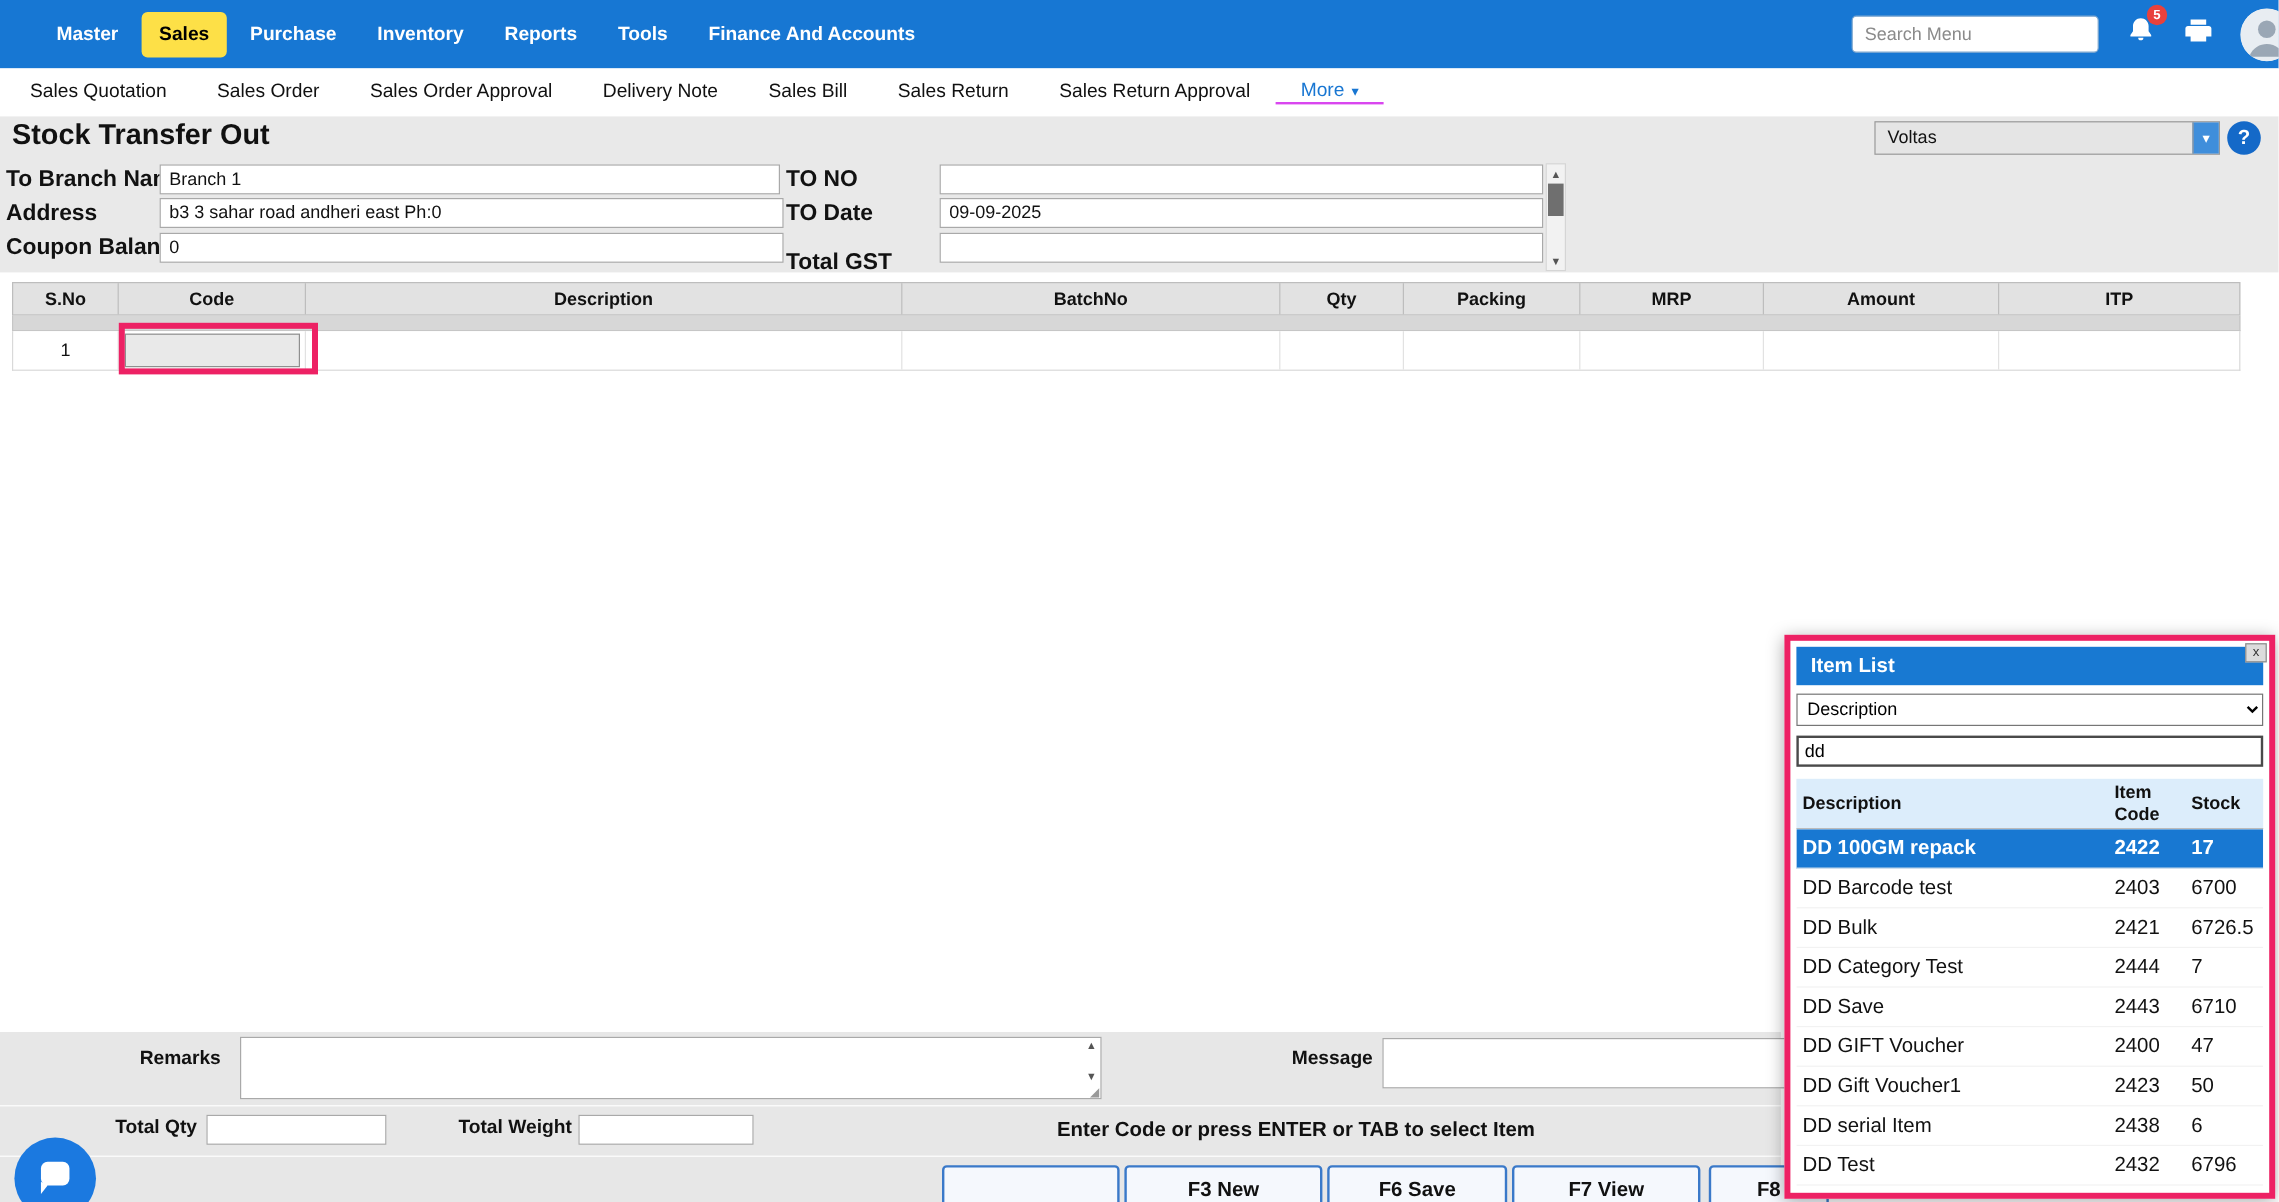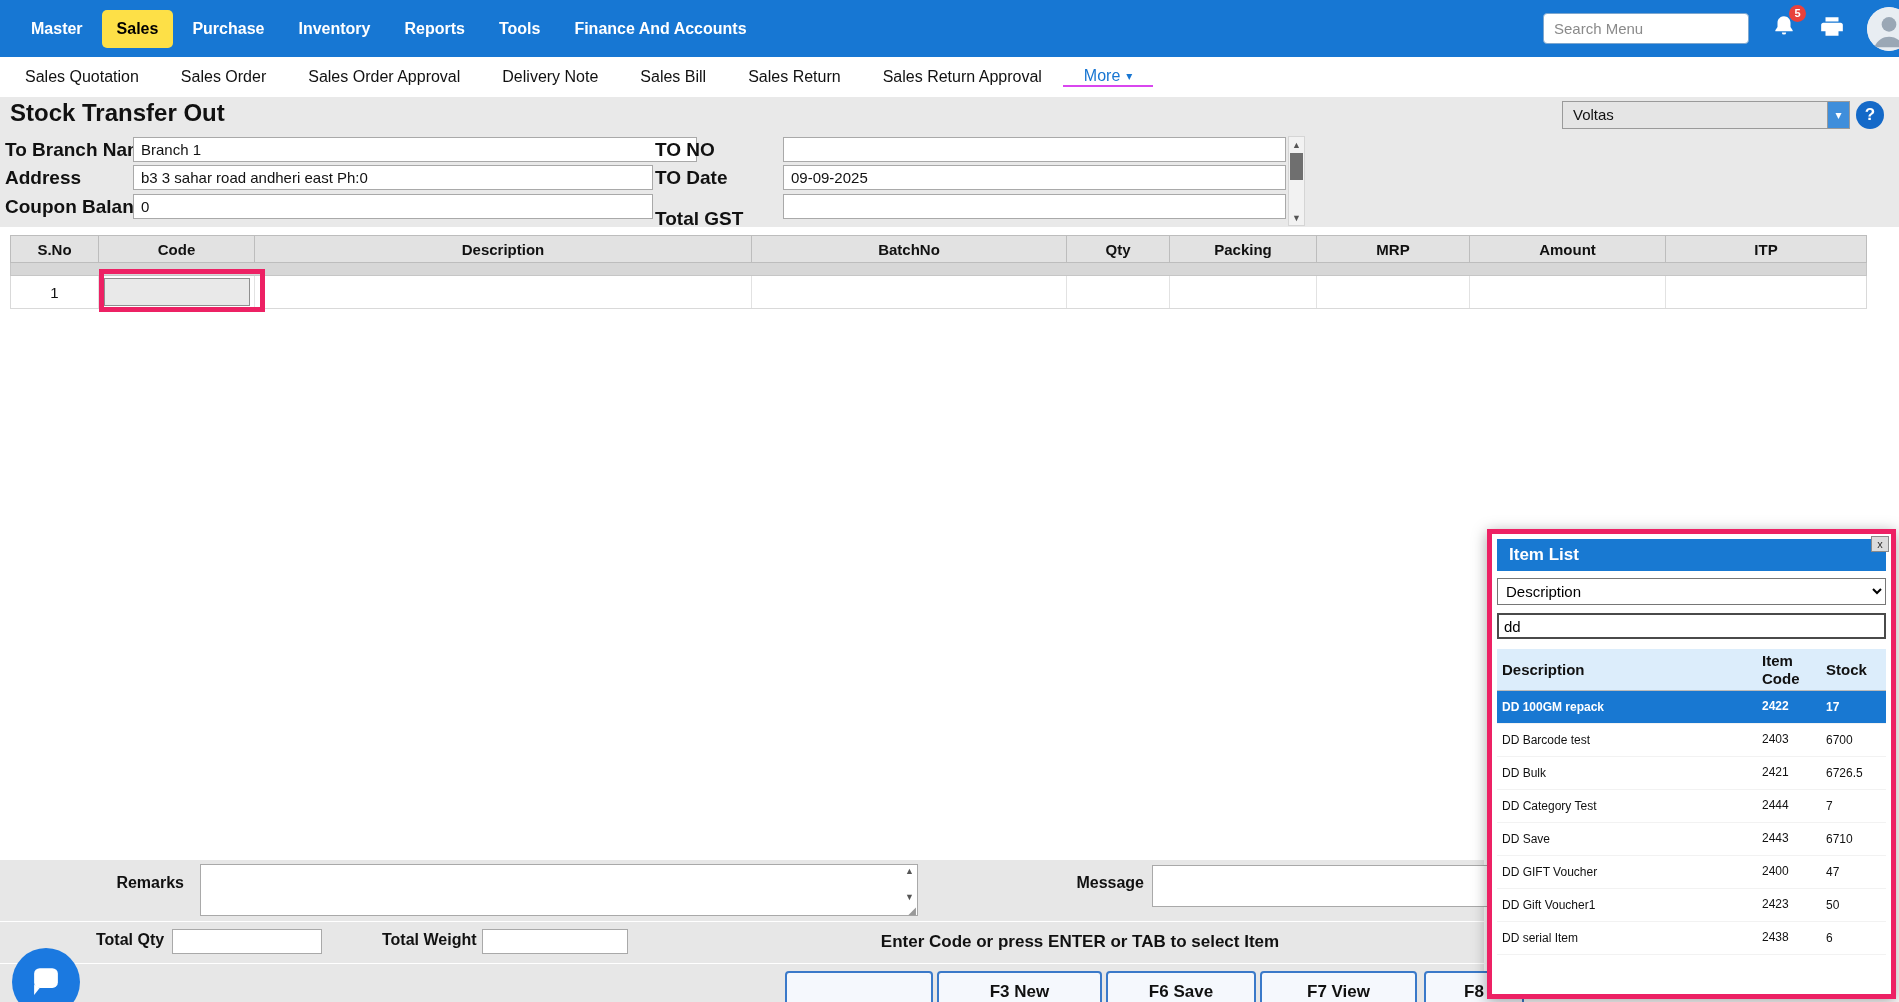--- a/index.html
+++ b/index.html
@@ -1,21 +1,21 @@
 <!DOCTYPE html>
 <html><head>
 <meta charset="utf-8">
 <style>
   *{margin:0;padding:0;box-sizing:border-box}
   body{font-family:"Liberation Sans",sans-serif;color:#111;background:#fff}
   .app{position:relative;width:1899px;height:1002px;overflow:hidden;background:#fff}
 
   
   .topnav{position:absolute;top:0;left:0;width:1899px;height:57px;background:#1777d3;display:flex;align-items:center}
-  .topnav-items{display:flex;align-items:flex-end;gap:4px;padding-left:16px}
+  .topnav-items{display:flex;align-items:flex-end;gap:4px;padding-left:32px}
   .nav-item{color:#fff;font-size:16px;font-weight:700;padding:10px 15px;border-radius:5px;cursor:pointer;white-space:nowrap}
   .nav-item.active{background:#fde047;color:#000}
   .topnav-right{margin-left:auto;display:flex;align-items:center;gap:22px;padding-right:0}
   .search-input{width:206px;height:31px;border:1px solid #7da7cf;border-radius:4px;padding:0 10px;font-size:15px;font-family:inherit;color:#333;background:#fff}
   .search-input::placeholder{color:#8a8a8a}
   .iconbtn{position:relative;display:flex;align-items:center;justify-content:center;cursor:pointer}
   .badge{position:absolute;top:-9px;right:-9px;background:#e8413c;color:#fff;font-size:11px;font-weight:700;min-width:17px;height:17px;border-radius:9px;display:flex;align-items:center;justify-content:center;padding:0 4px}
   .avatar{width:44px;height:44px;border-radius:50%;overflow:hidden;background:#e8edf2;flex:none;margin-right:-12px;cursor:pointer}
 
   
@@ -27,21 +27,21 @@
   
   .gray-panel{position:absolute;top:97px;left:0;width:1899px;height:130px;background:#e9e9e9}
   .page-title{position:absolute;top:99px;left:10px;font-size:24px;font-weight:700}
   .company-combo{position:absolute;top:101px;left:1562px;width:288px;height:28px;display:flex;background:#e5e5e5;border:1px solid #9a9a9a}
   .company-combo .val{flex:1;font-size:15px;padding:4px 10px;cursor:text}
   .company-combo .btn{width:22px;background:#3f8edb;color:#fff;display:flex;align-items:center;justify-content:center;font-size:12px;cursor:pointer;border-left:1px solid #9a9a9a}
   .help-btn{position:absolute;top:101px;left:1856px;width:28px;height:28px;border-radius:50%;background:#1469c8;color:#fff;font-weight:700;font-size:17px;display:flex;align-items:center;justify-content:center;cursor:pointer}
 
   .flabel{position:absolute;font-size:19px;font-weight:700;line-height:25px;white-space:nowrap}
   .finput{position:absolute;height:25px;border:1px solid #a9a9a9;background:#fff;font-size:15px;font-family:inherit;padding:0 7px;color:#111}
-  .f-branch-label{top:137px;left:5px}   .f-branch{top:137px;left:133px;width:564px}
+  .f-branch-label{top:137px;left:5px}   .f-branch{top:137px;left:133px;width:517px}
   .f-address-label{top:165px;left:5px}  .f-address{top:165px;left:133px;width:520px}
   .f-coupon-label{top:194px;left:5px}   .f-coupon{top:194px;left:133px;width:520px}
   .f-tono-label{top:137px;left:655px}   .f-tono{top:137px;left:783px;width:503px}
   .f-todate-label{top:165px;left:655px} .f-todate{top:165px;left:783px;width:503px}
   .f-gst-label{top:206px;left:655px}    .f-gst{top:194px;left:783px;width:503px}
 
   .v-scroll{position:absolute;top:136px;left:1288px;width:17px;height:90px;background:#f2f2f2;border:1px solid #d5d5d5;display:flex;flex-direction:column;align-items:center}
   .v-scroll .sbtn{width:100%;height:15px;font-size:9px;color:#555;display:flex;align-items:center;justify-content:center;cursor:pointer}
   .v-scroll .thumb{width:13px;height:27px;background:#6f6f6f;margin-top:1px;cursor:pointer}
   .v-scroll .sbtn.down{margin-top:auto}
@@ -89,21 +89,21 @@
   .itemlist{position:absolute;top:529px;left:1487px;width:409px;height:470px;background:#fff;border:5px solid #ed2164;z-index:20;box-shadow:0 3px 14px rgba(0,0,0,.35);padding:5px;display:flex;flex-direction:column}
   .il-titlebar{height:32px;background:#1879d2;color:#fff;display:flex;align-items:center;padding:0 12px;font-size:17px;font-weight:700;flex:none}
   .il-close{position:absolute;top:2px;right:2px;width:18px;height:16px;background:#dcdcdc;border:1px solid #8a8a8a;font-size:11px;line-height:14px;text-align:center;cursor:pointer;color:#333;z-index:2}
   .il-select{margin-top:7px;height:27px;font-size:15px;font-family:inherit;width:100%;border:1px solid #767676;background:#fff;padding:0 4px}
   .il-search{margin-top:8px;height:26px;font-size:15px;font-family:inherit;width:100%;border:2px solid #4a4a4a;padding:0 5px}
   .il-thead{margin-top:10px;display:flex;background:#dcedfb;font-weight:700;height:42px;align-items:center;border-bottom:1px solid #bbb;flex:none;font-size:15px}
   .il-col-desc{flex:1;padding-left:5px}
   .il-col-code{width:64px;line-height:1.15}
   .il-col-stock{width:60px}
   .il-rows{flex:1;overflow:hidden}
-  .il-row{display:flex;align-items:center;height:33px;font-size:12px;cursor:pointer;border-bottom:1px solid #f2f2f2}
+  .il-row{display:flex;align-items:center;height:33px;font-size:17px;cursor:pointer;border-bottom:1px solid #f2f2f2}
   .il-row.selected{background:#1878d2;color:#fff;font-weight:700}
 </style>
 </head>
 <body>
 
 <div class="app">
 
   <header class="topnav">
     <nav class="topnav-items">
       <div class="nav-item">Master</div>
@@ -304,16 +304,21 @@
       <div class="il-row">
         <span class="il-col-desc">DD Gift Voucher1</span>
         <span class="il-col-code">2423</span>
         <span class="il-col-stock">50</span>
       </div>
       <div class="il-row">
         <span class="il-col-desc">DD serial Item</span>
         <span class="il-col-code">2438</span>
         <span class="il-col-stock">6</span>
       </div>
+      <div class="il-row">
+        <span class="il-col-desc">DD Test</span>
+        <span class="il-col-code">2432</span>
+        <span class="il-col-stock">6796</span>
+      </div>
     </div>
   </div>
 
 </div>
 
 </body></html>

